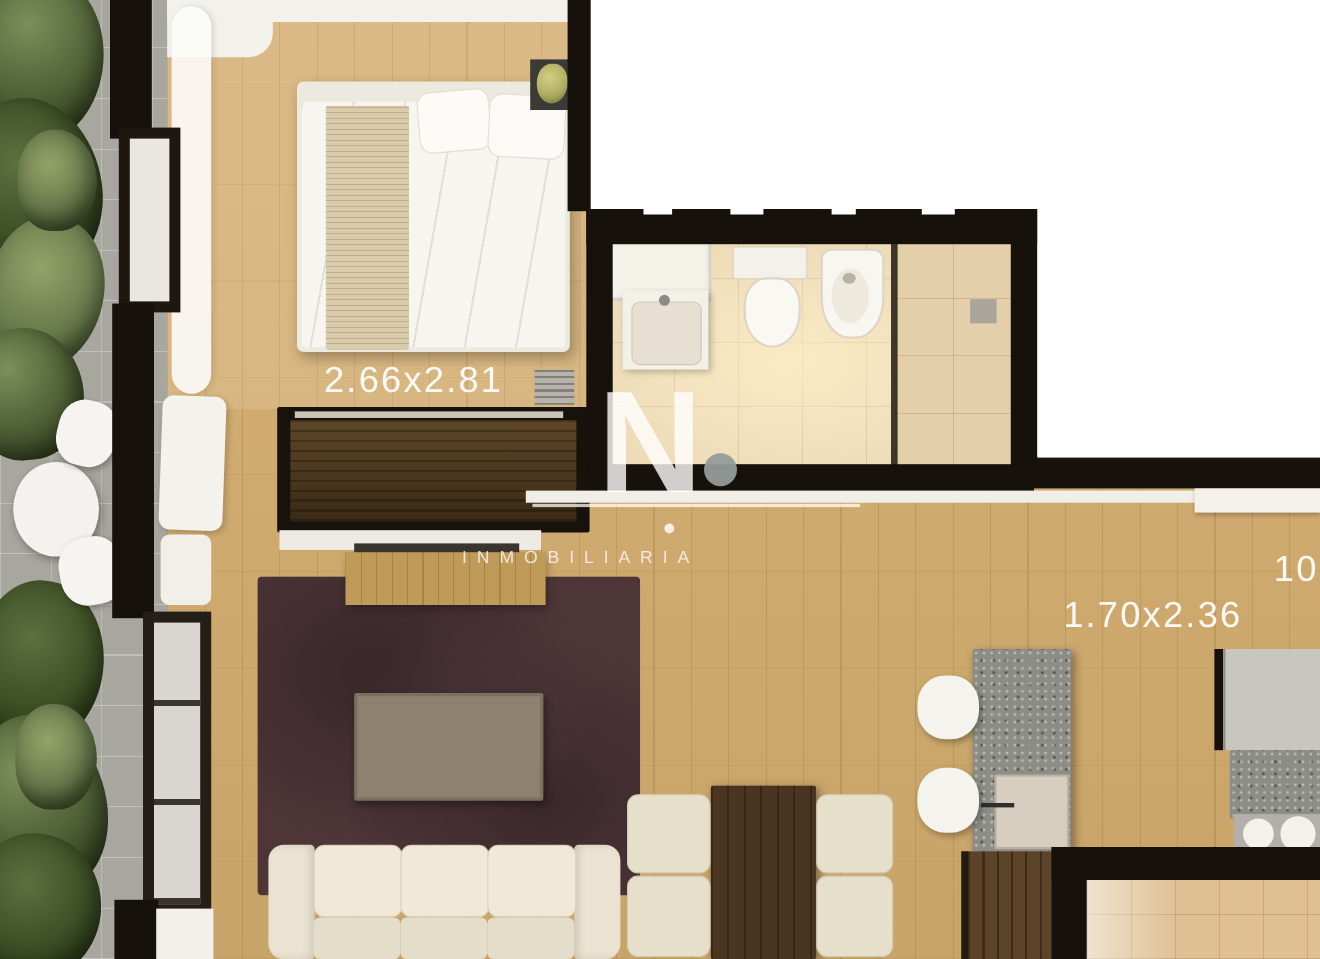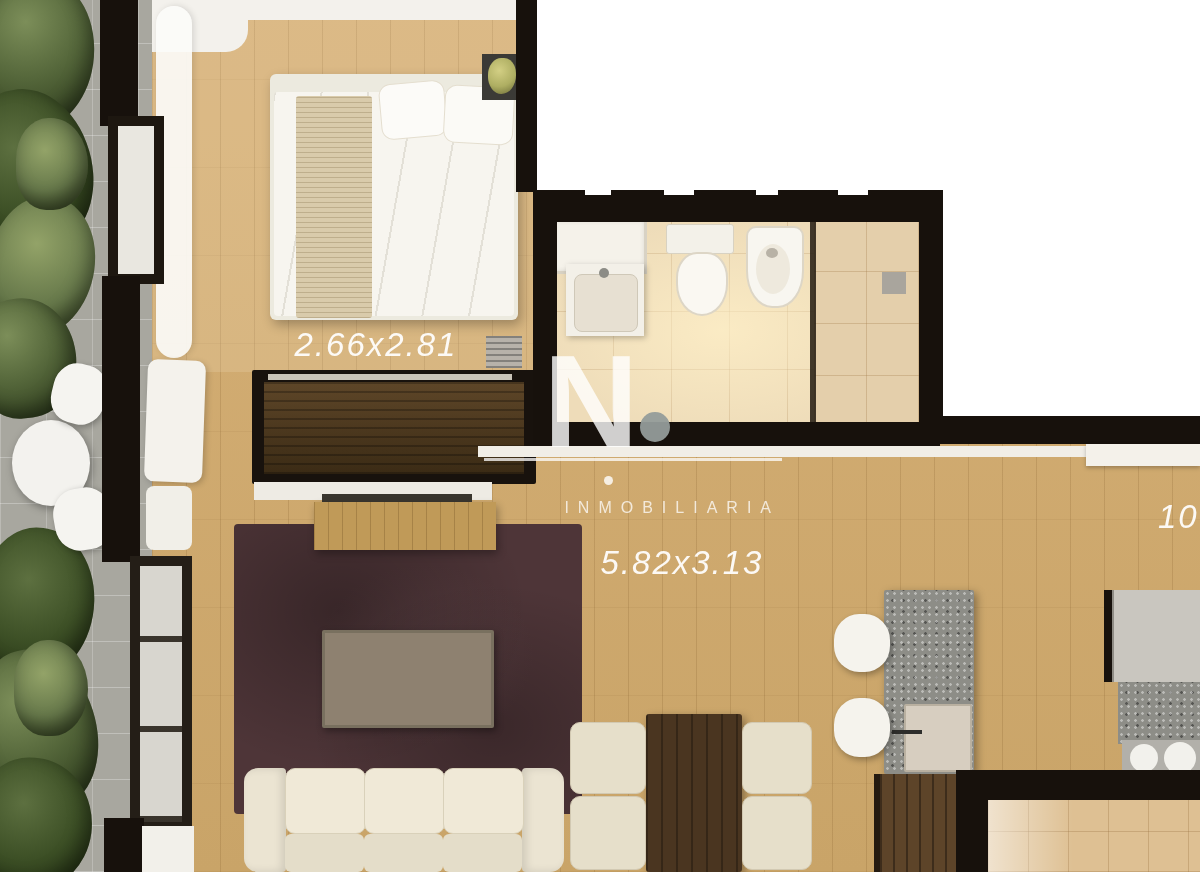--- a/index.html
+++ b/index.html
@@ -40,21 +40,21 @@
           radial-gradient(ellipse at 75% 70%,rgba(0,0,0,.25) 0%,rgba(0,0,0,0) 50%),
           radial-gradient(ellipse at 55% 45%,rgba(120,90,95,.25) 0%,rgba(0,0,0,0) 40%);
           border-radius:4px;}
   .cream{background:#ebe4d2;}
   .plant{border-radius:48% 55% 52% 45%;
          background:radial-gradient(circle at 35% 30%,#7c8e59 0%,#54663a 45%,#31401f 85%);
          box-shadow:inset -6px -8px 18px rgba(0,0,0,.4);}
   .plant.dark{background:radial-gradient(circle at 40% 35%,#5d7040 0%,#3d5026 50%,#223012 90%);}
   .plant.light{background:radial-gradient(circle at 40% 35%,#93a368 0%,#66784a 55%,#3c4c26 90%);}
   .label{color:rgba(255,255,255,.93);font-size:33px;letter-spacing:2px;
-         text-align:center;white-space:nowrap;font-style:italic;}
+         text-align:center;white-space:nowrap;}
   .wm{color:rgba(255,255,255,.8);}
   .circle{border-radius:50%;}
 </style>
 </head>
 <body>
 
 <div id="stage">
 
   <div class="abs wood" style="left:152px;top:0;width:1048px;height:872px;"></div>
   <div class="abs" style="left:152px;top:0;width:388px;height:372px;background:rgba(255,243,215,.16);"></div>
@@ -161,24 +161,24 @@
   <div class="abs whitebg" style="left:756px;top:188px;width:22px;height:7px;z-index:5;"></div>
   <div class="abs whitebg" style="left:838px;top:188px;width:30px;height:7px;z-index:5;"></div>
   <div class="abs" style="left:478px;top:446px;width:618px;height:11px;background:#f1eee7;z-index:5;"></div>
   <div class="abs" style="left:1086px;top:444px;width:114px;height:22px;background:#f4f1ea;box-shadow:0 2px 4px rgba(0,0,0,.25);z-index:5;"></div>
 
   <div class="abs wall" style="left:516px;top:0;width:24px;height:192px;z-index:4;"></div>
   <div class="abs whitebg" style="left:537px;top:0;width:663px;height:190px;z-index:5;"></div>
   <div class="abs whitebg" style="left:943px;top:0;width:257px;height:416px;z-index:5;"></div>
 
   <div class="abs label" style="left:288px;top:326px;width:176px;z-index:7;">2.66x2.81</div>
-  <div class="abs label" style="left:596px;top:544px;width:172px;z-index:7;">5.82x3.13</div>
+  <div class="abs label" style="left:962px;top:540px;width:172px;z-index:7;">1.70x2.36</div>
   <div class="abs label" style="left:1158px;top:498px;width:80px;text-align:left;z-index:7;">10</div>
 
   <div class="abs wm" style="left:536px;top:336px;width:110px;height:140px;font-size:132px;font-weight:bold;line-height:1;text-align:center;z-index:8;">N</div>
   <div class="abs circle" style="left:640px;top:412px;width:30px;height:30px;background:rgba(148,156,154,.95);z-index:8;"></div>
   <div class="abs" style="left:484px;top:458px;width:298px;height:3px;background:rgba(255,255,255,.75);z-index:8;"></div>
   <div class="abs wm" style="left:420px;top:468px;width:370px;display:flex;justify-content:center;align-items:center;z-index:8;">
     <span class="circle" style="display:inline-block;width:9px;height:9px;background:rgba(255,255,255,.8);margin-left:6px;margin-top:8px;"></span>
   </div>
-  <div class="abs" style="left:420px;top:499px;width:360px;text-align:right;font-size:16px;letter-spacing:9px;color:rgba(255,255,255,.75);z-index:8;">INMOBILIARIA</div>
+  <div class="abs" style="left:420px;top:499px;width:360px;text-align:left;font-size:16px;letter-spacing:9px;color:rgba(255,255,255,.75);z-index:8;">INMOBILIARIA</div>
 
 </div>
 
 </body></html>

